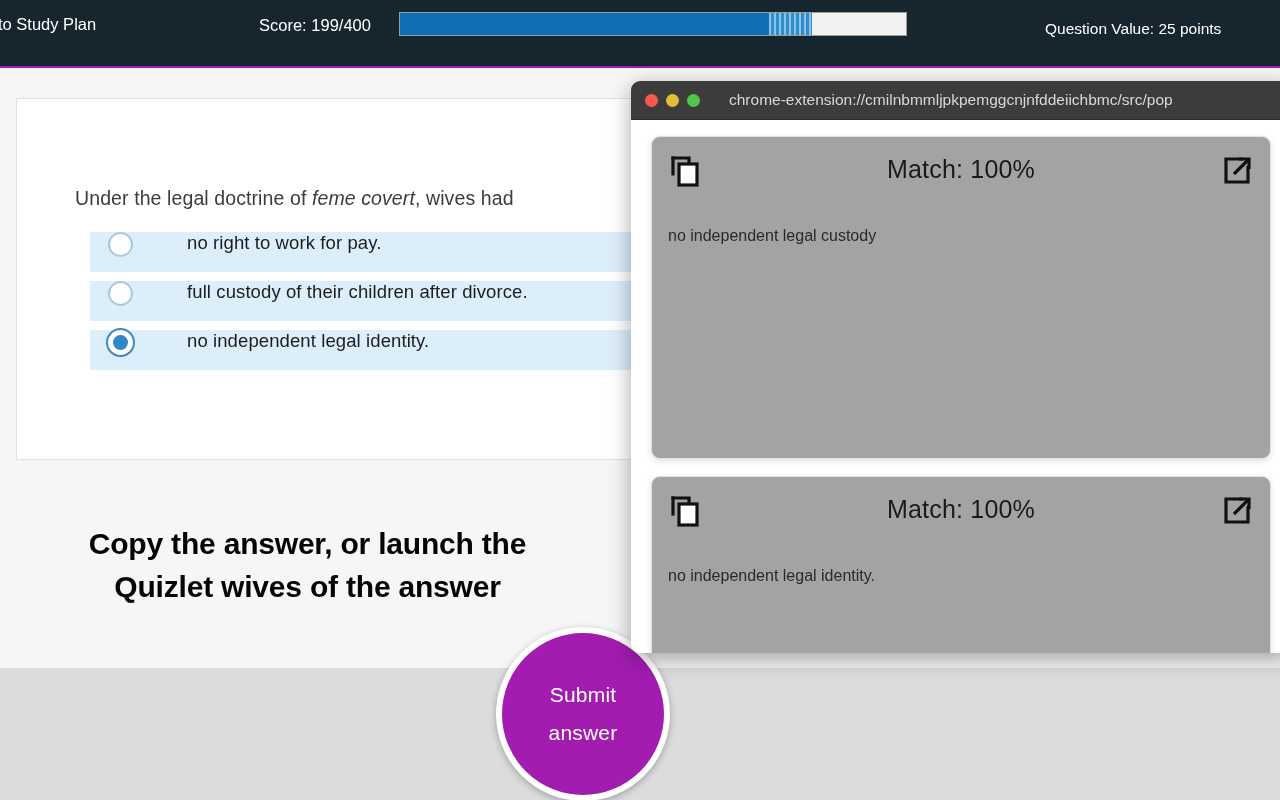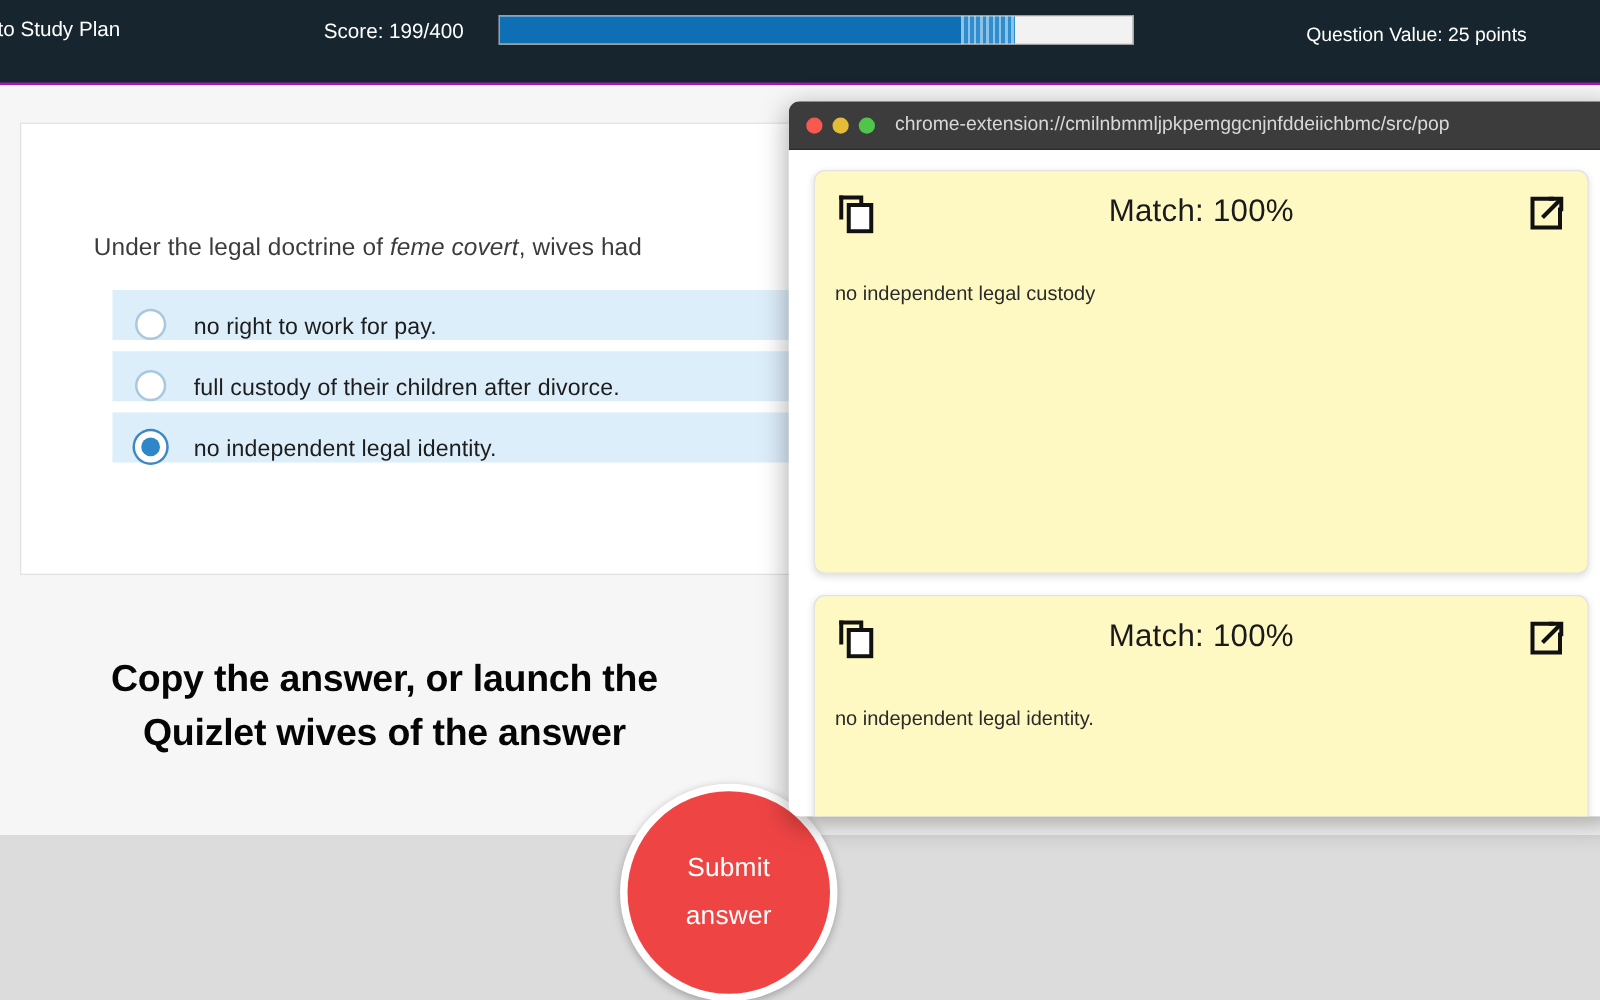--- a/index.html
+++ b/index.html
@@ -114,22 +114,23 @@
     left: 73px;
     top: 133px;
     width: 900px;
   }
   .option-row {
     position: relative;
     height: 40px;
     background: #ddeefb;
     margin-bottom: 9px;
     display: flex;
-    align-items: flex-end;
+    align-items: flex-start;
     cursor: pointer;
+    gap: 32px;
   }
   .option-radio {
     width: 25px;
     height: 25px;
     border-radius: 50%;
     background: #ffffff;
     border: 2px solid #aac8dd;
     box-sizing: border-box;
     margin-left: 18px;
     flex: none;
@@ -181,21 +182,21 @@
   }
 
   
   #submit-button {
     position: absolute;
     left: 496px;
     top: 627px;
     width: 174px;
     height: 174px;
     border-radius: 50%;
-    background: #ef4444;
+    background: #a21caf;
     border: 6px solid #ffffff;
     box-sizing: border-box;
     box-shadow: 0 2px 7px rgba(0,0,0,0.28);
     display: flex;
     flex-direction: column;
     align-items: center;
     justify-content: center;
     cursor: pointer;
     z-index: 5;
   }
@@ -235,39 +236,39 @@
   .traffic-lights .light {
     width: 13px;
     height: 13px;
     border-radius: 50%;
     margin-right: 8px;
   }
   .light.close { background: #f9584f; }
   .light.minimize { background: #e5bc36; }
   .light.maximize { background: #4fc64b; }
   #window-url {
-    margin-left: 8px;
+    margin-left: 21px;
     color: #d8d8d8;
     font-size: 15.5px;
     white-space: nowrap;
     overflow: hidden;
   }
 
   #popup-body {
     position: relative;
     height: 534px;
     background: #ffffff;
     padding: 16px 20px 0 20px;
     box-sizing: border-box;
     overflow: hidden;
   }
 
   .match-card {
     position: relative;
-    background: #fef9c3;
+    background: #a3a3a3;
     border: 1px solid #e2e2e2;
     border-radius: 9px;
     box-shadow: 0 2px 6px rgba(0,0,0,0.13);
     box-sizing: border-box;
     margin-bottom: 17px;
     padding: 14px 16px 16px 16px;
     height: 323px;
   }
   .match-card .card-head {
     position: relative;

